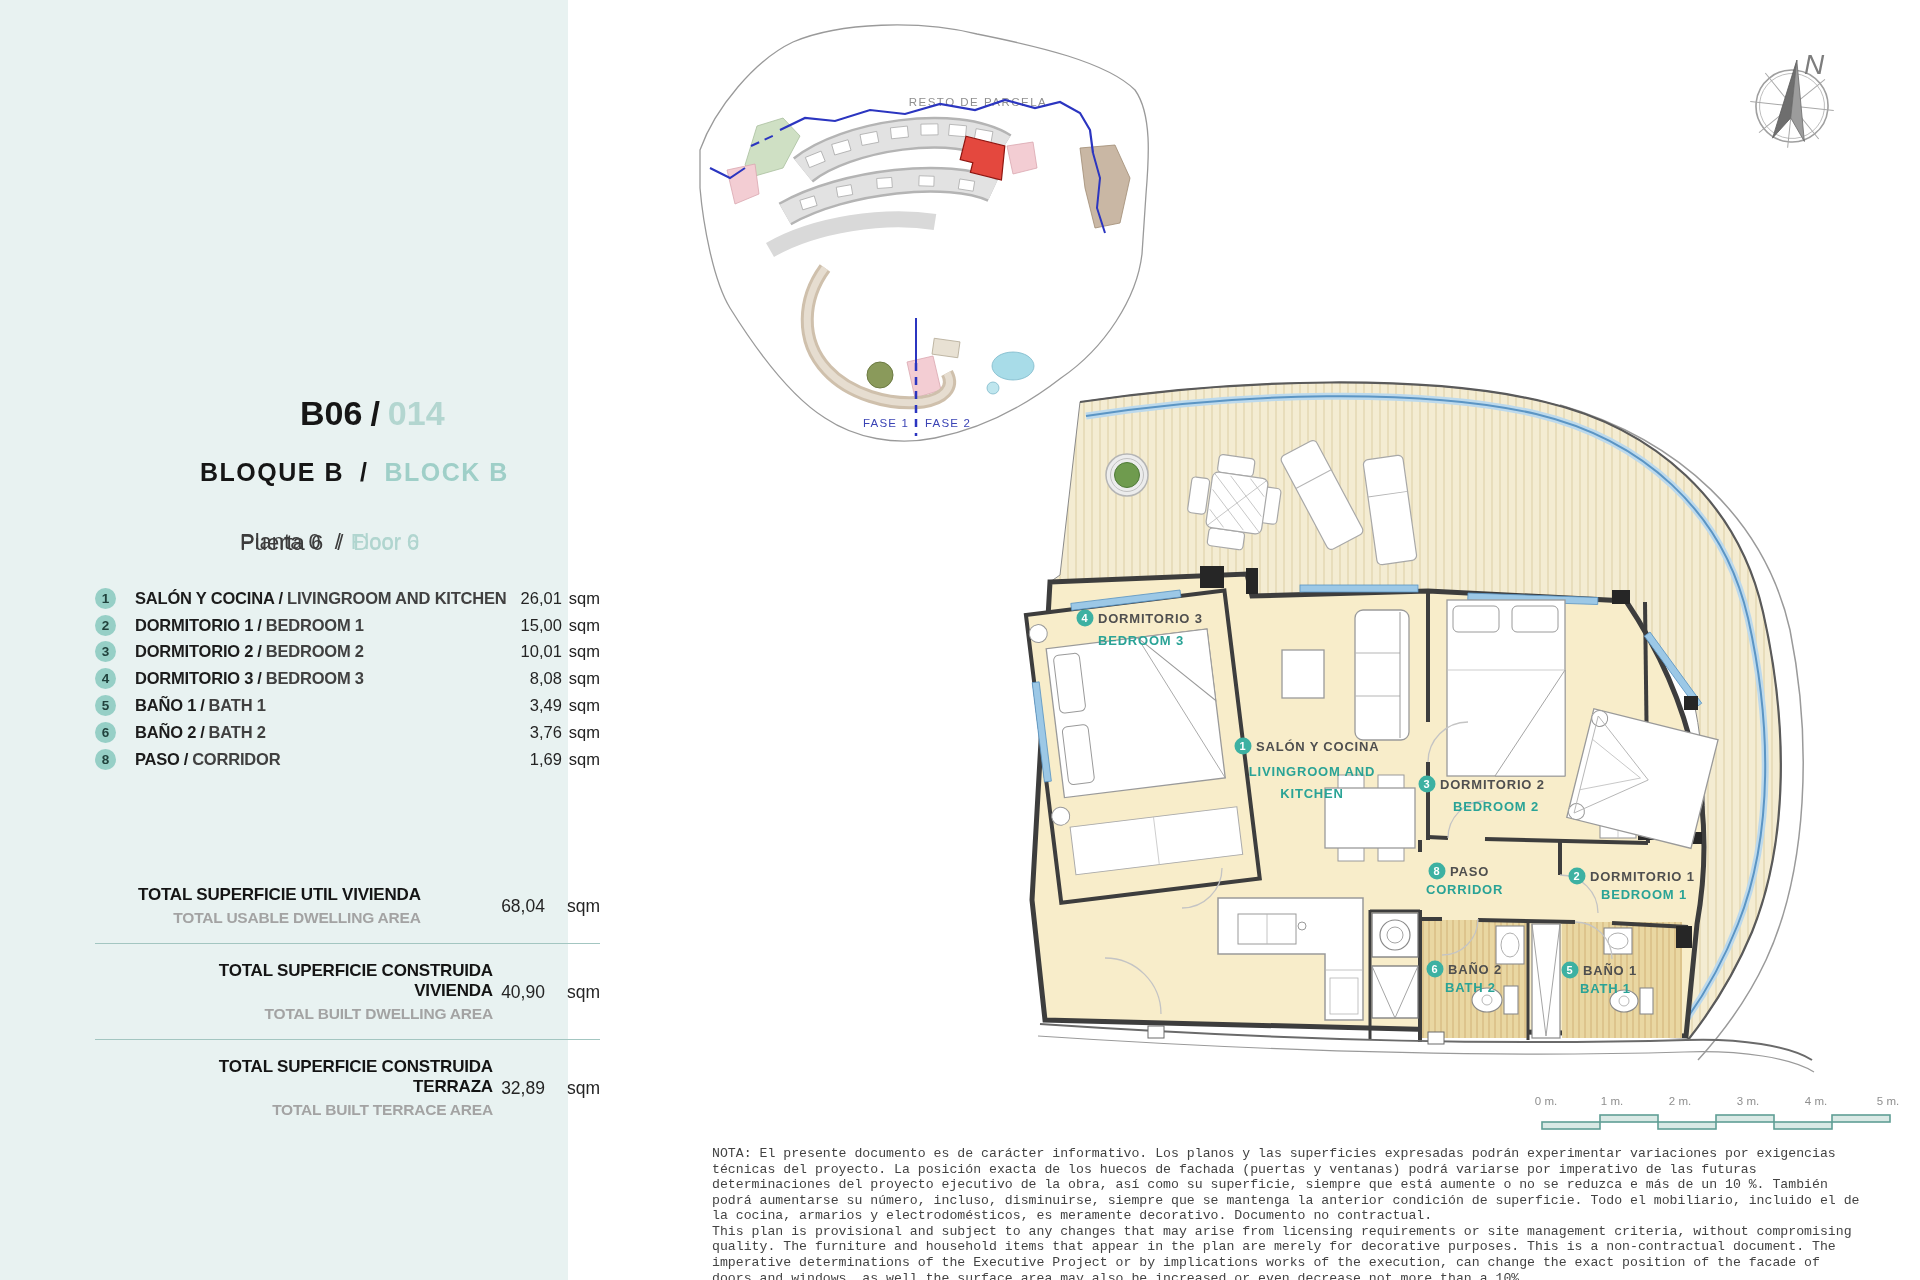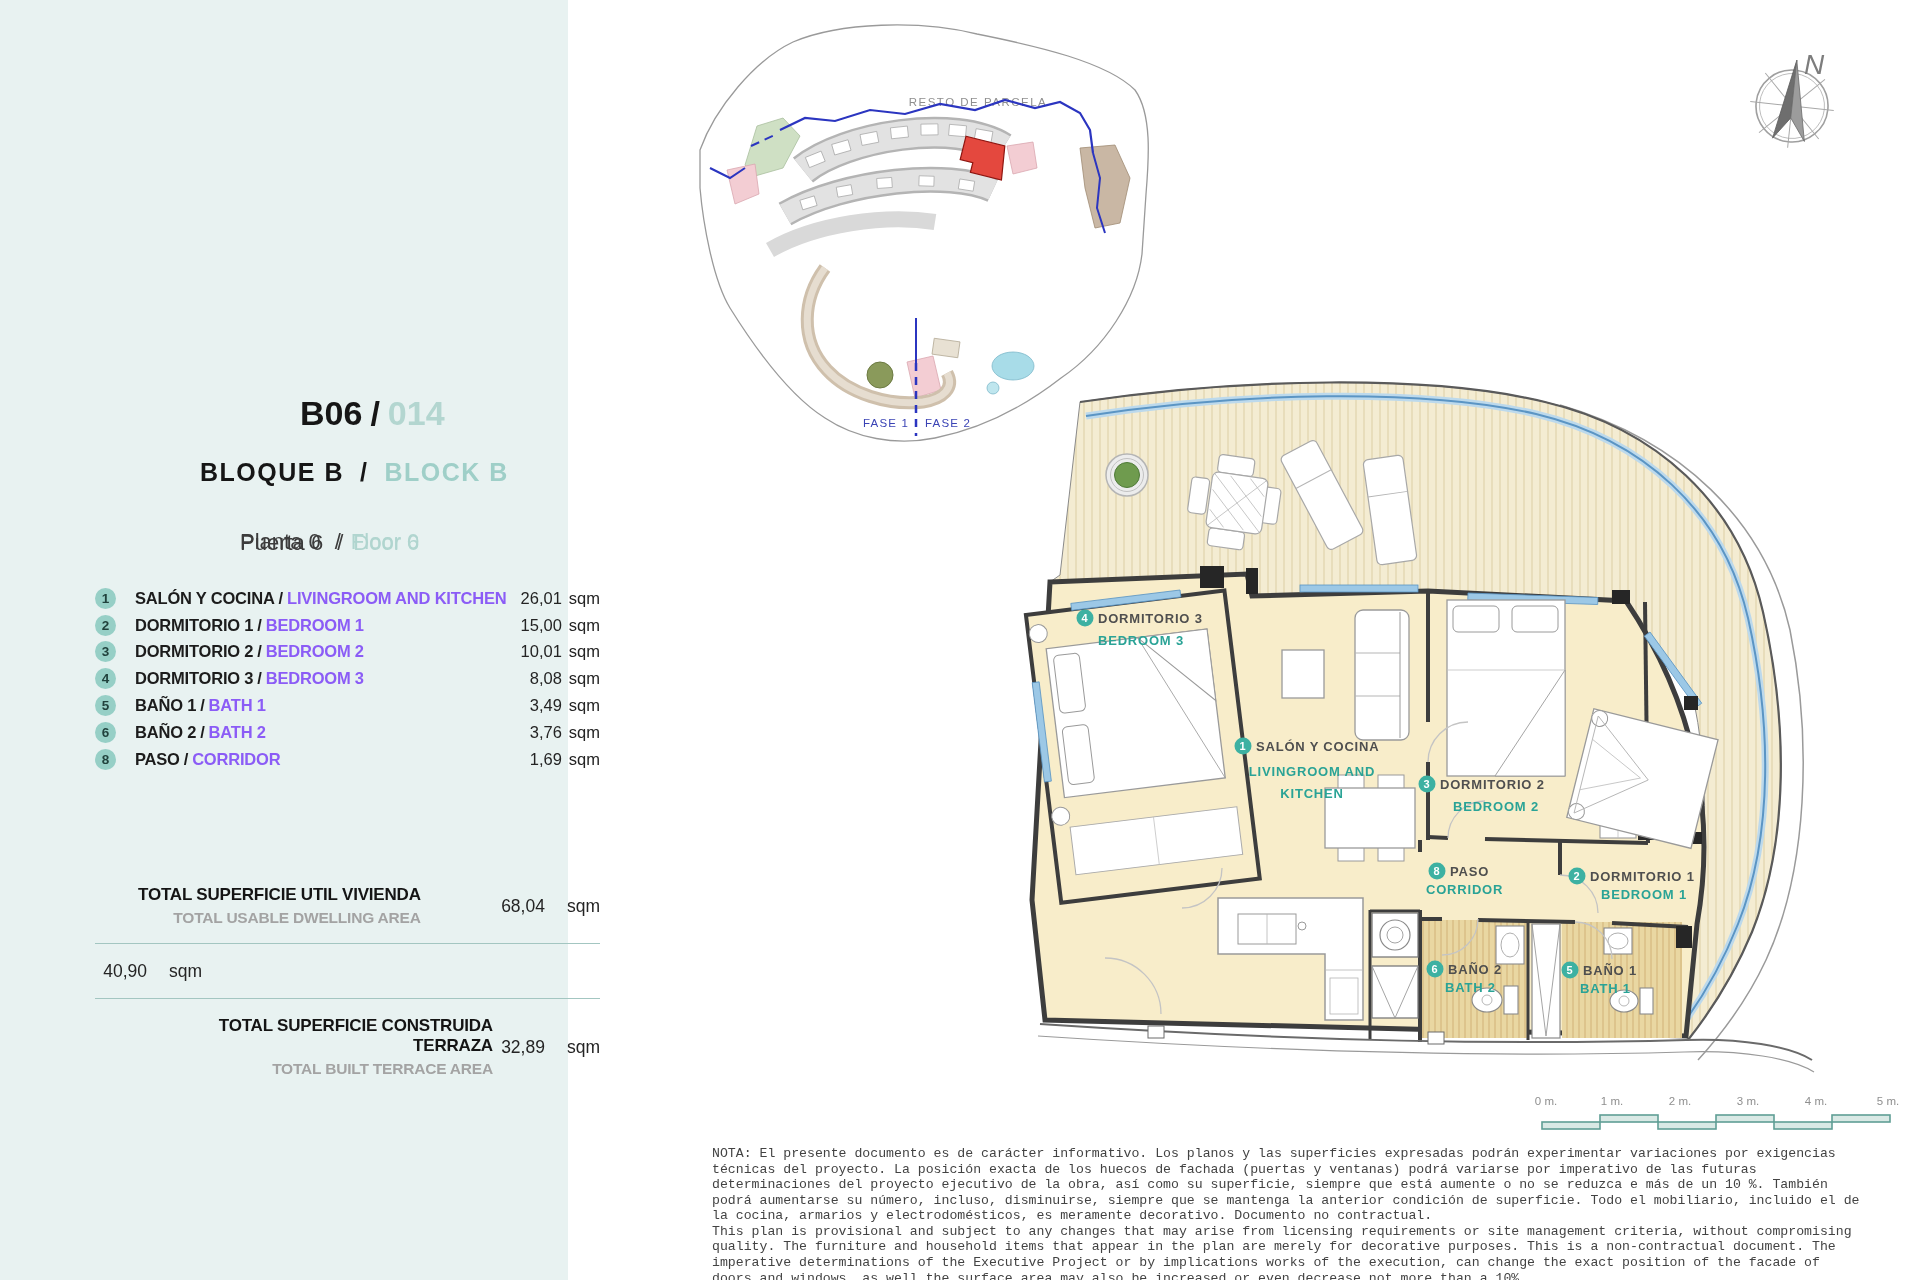--- a/index.html
+++ b/index.html
@@ -21,21 +21,21 @@
   .door-line{left:240px;top:530px;}
 
   .legend{position:absolute;left:95px;top:585px;width:505px;}
   .legend-row{display:flex;align-items:center;height:26.8px;}
   .badge{width:21px;height:21px;border-radius:50%;background:#96cfc6;color:#21423d;
          font-size:13.5px;font-weight:700;display:flex;align-items:center;justify-content:center;
          margin-right:19px;flex:0 0 21px;}
   .legend-name{flex:1;font-size:16.5px;letter-spacing:-0.2px;white-space:nowrap;}
   .legend-name .es{font-weight:700;color:#1c1c1c;}
   .legend-name .sep{font-weight:700;color:#1c1c1c;margin:0 4px;}
-  .legend-name .en{font-weight:700;color:#8b5cf6;}
+  .legend-name .en{font-weight:700;color:#404040;}
   .legend-val{display:flex;justify-content:flex-end;gap:7px;font-size:16.5px;color:#242424;white-space:nowrap;}
 
   .totals{position:absolute;left:95px;top:868px;width:505px;}
   .total-row{display:flex;align-items:center;justify-content:space-between;padding:17px 0 16px 0;}
   .total-row + .total-row{border-top:1px solid #a3c6c1;}
   .total-labels{padding-left:43px;text-align:right;}
   .total-labels .es{font-size:17px;font-weight:700;color:#141414;letter-spacing:-0.2px;}
   .total-labels .en{font-size:15.5px;font-weight:700;color:#a3a3a3;letter-spacing:-0.2px;margin-top:4px;}
   .total-value{display:flex;align-items:center;gap:22px;font-size:17.5px;color:#242424;}
   .total-value .num{min-width:52px;text-align:right;}
@@ -138,20 +138,24 @@
         <div class="total-labels">
           <div class="es">TOTAL SUPERFICIE UTIL VIVIENDA</div>
           <div class="en">TOTAL USABLE DWELLING AREA</div>
         </div>
         <div class="total-value">
             <span class="num">68,04</span>
             <span>sqm</span>
           </div>
       </div>
       <div class="total-row">
+        <div class="total-labels">
+          <div class="es">TOTAL SUPERFICIE CONSTRUIDA VIVIENDA</div>
+          <div class="en">TOTAL BUILT DWELLING AREA</div>
+        </div>
         <div class="total-value">
             <span class="num">40,90</span>
             <span>sqm</span>
           </div>
       </div>
       <div class="total-row">
         <div class="total-labels">
           <div class="es">TOTAL SUPERFICIE CONSTRUIDA TERRAZA</div>
           <div class="en">TOTAL BUILT TERRACE AREA</div>
         </div>

